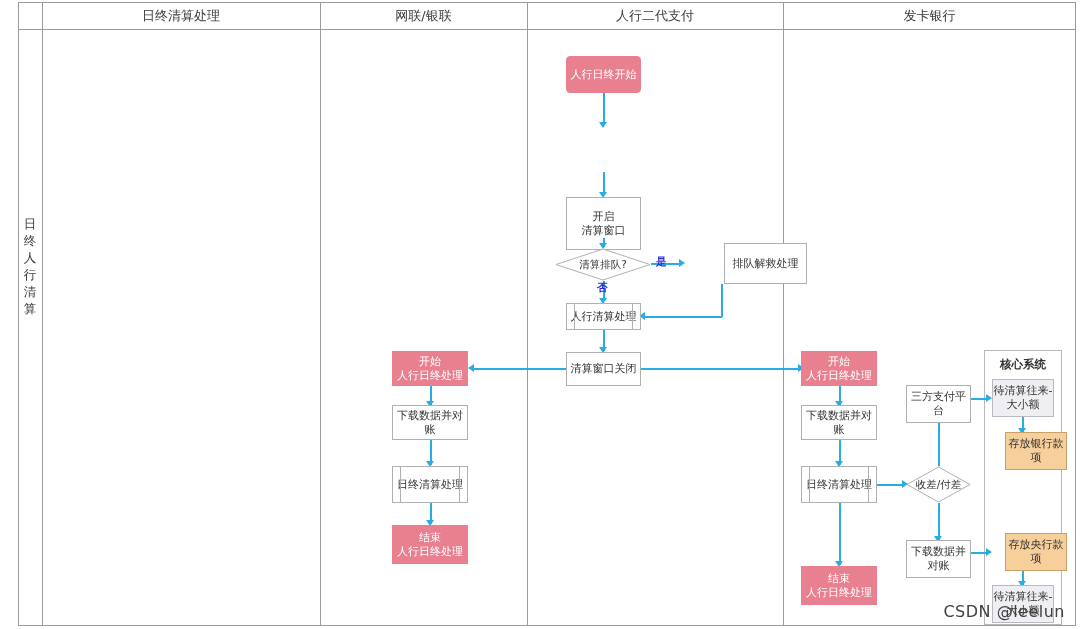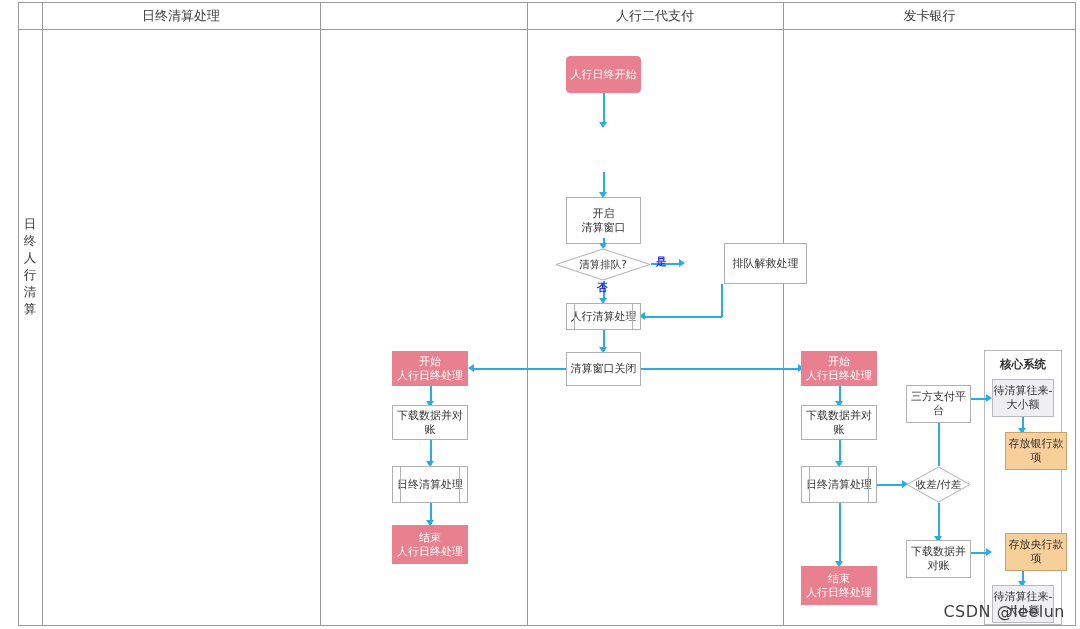--- a/index.html
+++ b/index.html
@@ -59,20 +59,21 @@
 
   <div class="lane-frame"></div>
   <div class="lane-hdr-rule"></div>
 
   <div class="vline full" style="left:42px;"></div>
   <div class="vline full" style="left:320px;"></div>
   <div class="vline full" style="left:527px;"></div>
   <div class="vline full" style="left:783px;"></div>
 
   <div class="lane-title" style="left:42px;width:278px;">日终清算处理</div>
+  <div class="lane-title" style="left:320px;width:207px;">网联/银联</div>
   <div class="lane-title" style="left:527px;width:256px;">人行二代支付</div>
   <div class="lane-title" style="left:783px;width:293px;">发卡银行</div>
 
   <div class="side-label">
       <div>日</div>
       <div>终</div>
       <div>人</div>
       <div>行</div>
       <div>清</div>
       <div>算</div>
@@ -80,21 +81,21 @@
 
   <div class="node n-round" style="left:566px;top:56px;width:75px;height:37px;">人行日终开始</div>
 
   <div class="ln lnv" style="left:603px;top:93px;height:31px;"></div>
   <div class="arw arw-d" style="left:599px;top:122px;"></div>
 
 
   <div class="ln lnv" style="left:603px;top:172px;height:22px;"></div>
   <div class="arw arw-d" style="left:599px;top:192px;"></div>
 
-  <div class="node n-plain" style="left:566px;top:197px;width:75px;height:47px;">开启<br>清算窗口</div>
+  <div class="node n-plain" style="left:566px;top:197px;width:75px;height:53px;">开启<br>清算窗口</div>
 
   <div class="ln lnv" style="left:603px;top:238px;height:9px;"></div>
   <div class="arw arw-d" style="left:599px;top:243px;"></div>
 
   <div class="diamond" style="left:555px;top:248px;width:96px;height:33px;">
     <svg width="96" height="33" viewBox="0 0 96 33">
         <polygon points="48,1 95,16.5 48,32 1,16.5" fill="#ffffff" stroke="#b0b0b0" stroke-width="1"></polygon>
       </svg>
     <span>清算排队?</span>
   </div>

